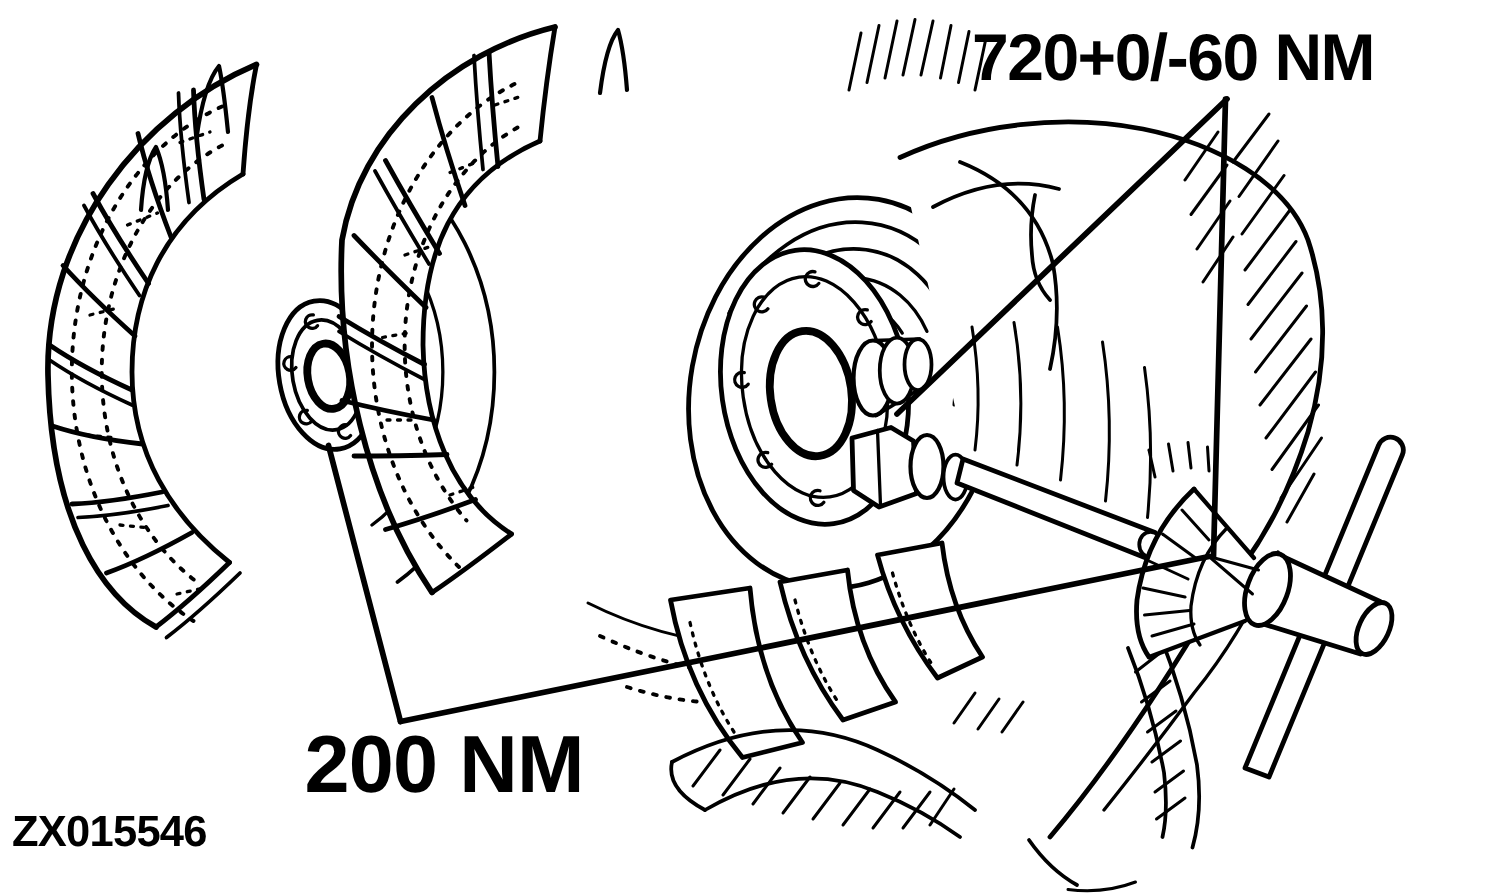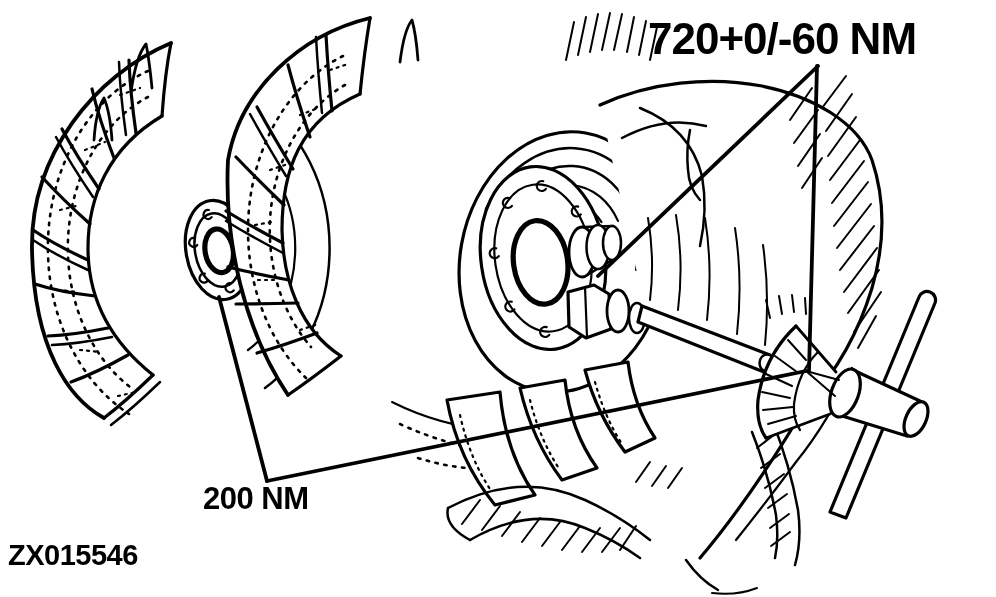--- a/index.html
+++ b/index.html
@@ -14,21 +14,21 @@
   .s22{stroke-width:2.2;}
   .s25{stroke-width:2.5;}
   .s28{stroke-width:2.8;}
   .s3{stroke-width:3.2;}
   .s4{stroke-width:3.8;}
   .bore{stroke-width:5.2;}
   .dot{stroke-width:2.6;stroke-dasharray:2.5 6.5;}
   .dotf{stroke-width:2.2;stroke-dasharray:2 5;}
   .lbl{position:absolute;color:var(--ink,#000);font-weight:bold;line-height:1;white-space:nowrap;}
   .lbl-720{left:648px;top:17px;font-size:44px;letter-spacing:-1px;}
-  .lbl-200{left:203px;top:483px;font-size:31px;letter-spacing:-0.5px;}
+  .lbl-200{left:203px;top:483px;font-size:54px;letter-spacing:-0.5px;}
   .lbl-zx{left:8px;top:541px;font-size:29px;letter-spacing:-0.5px;}
 </style>
 </head>
 <body>
 
 <div class="stage">
 
   <svg width="996" height="597" viewBox="0 0 996 597">
 
     <g>

